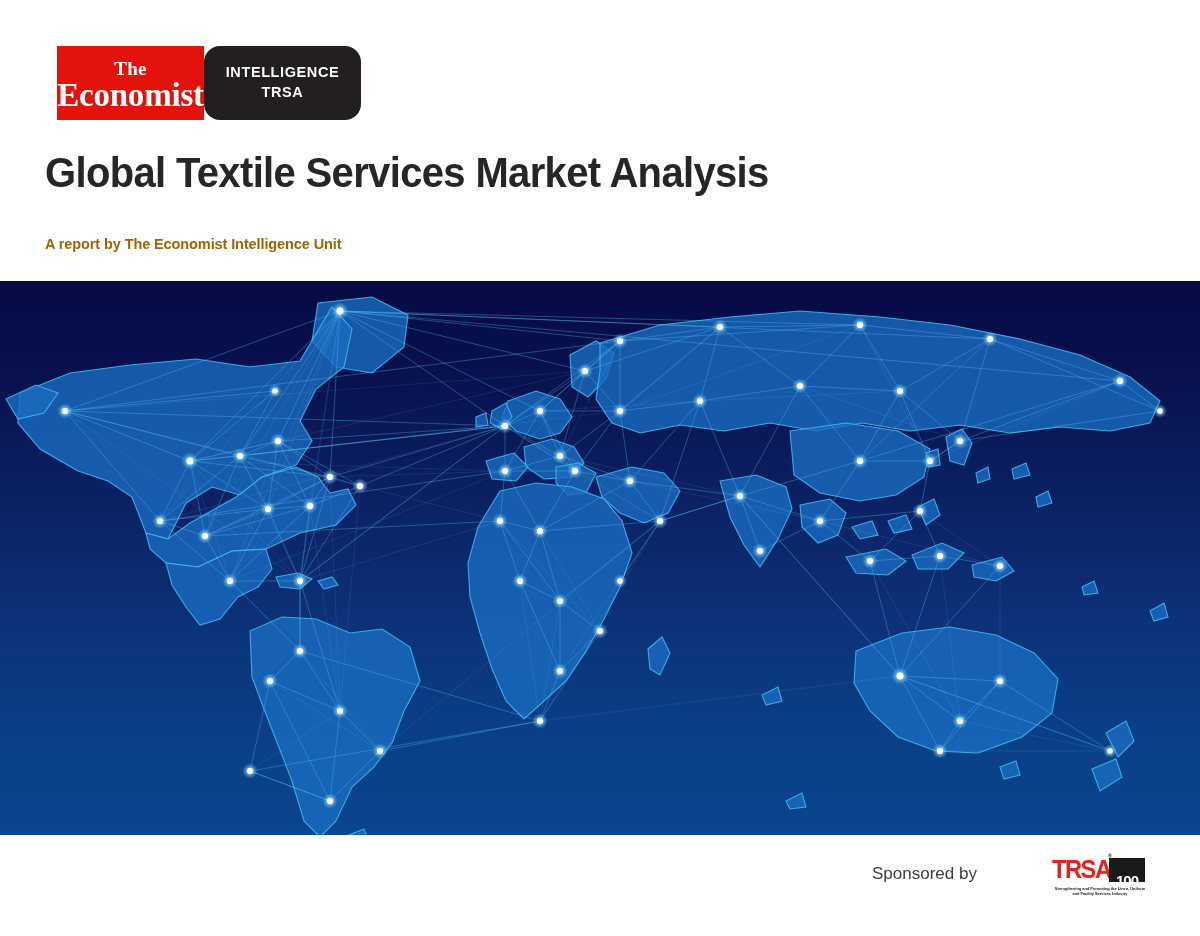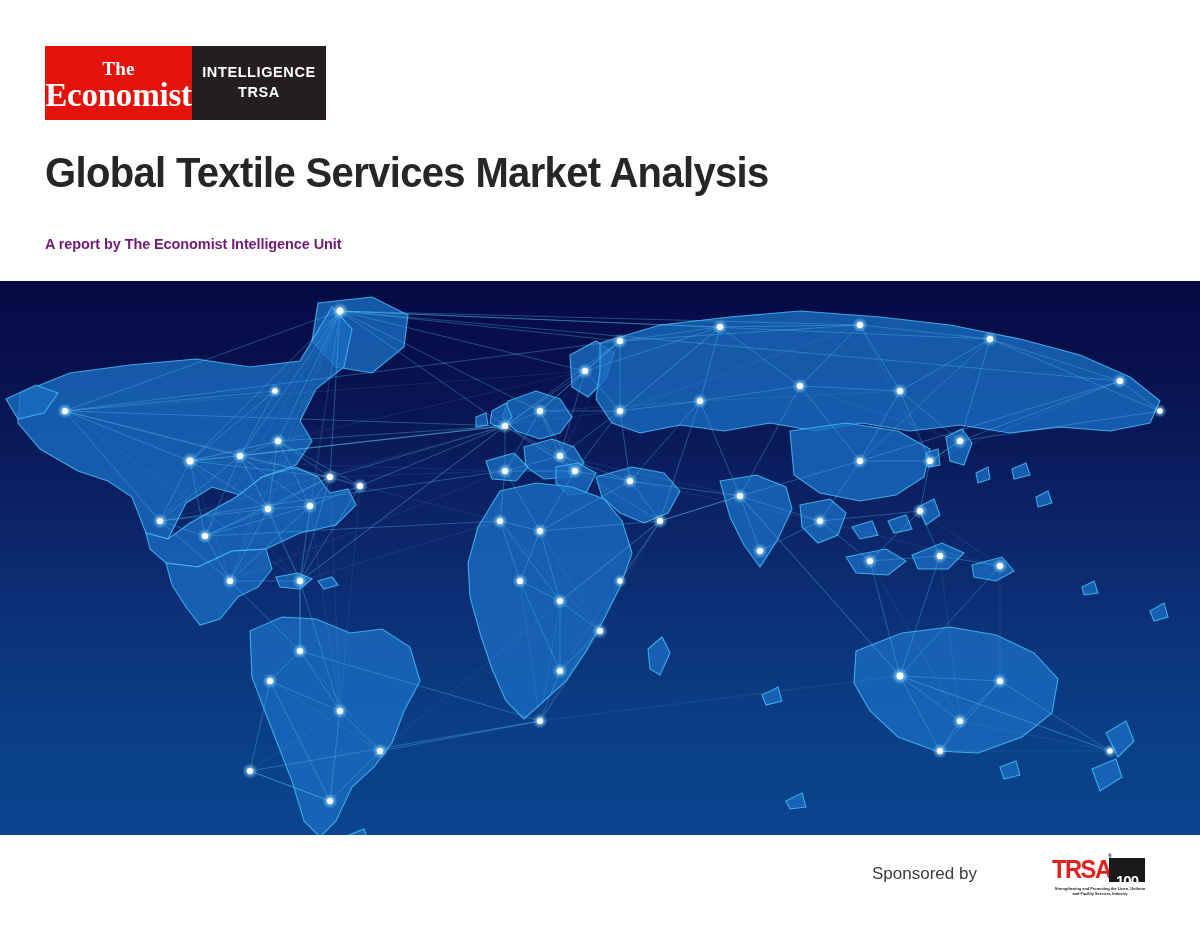--- a/index.html
+++ b/index.html
@@ -39,20 +39,21 @@
     display: flex;
     align-items: stretch;
   }
   .logo-red {
     background: #e3120b;
     width: 147px;
     display: flex;
     align-items: center;
     justify-content: center;
     padding: 0;
+    margin-left: 12px;
   }
   .logo-red-inner {
     text-align: center;
     color: #ffffff;
     font-family: "Liberation Serif", serif;
     font-weight: bold;
     line-height: 1.0;
     padding-top: 4px;
   }
   .logo-the {
@@ -61,24 +62,25 @@
     letter-spacing: 0.3px;
   }
   .logo-econ {
     display: block;
     font-size: 33px;
     letter-spacing: -0.2px;
     margin-top: 1px;
   }
   .logo-black {
     background: #231f20;
-    width: 134px;
+    width: 157px;
     display: flex;
     align-items: center;
     justify-content: center;
+    border-radius: 16px;
   }
   .logo-black-inner {
     text-align: center;
     color: #ffffff;
     font-family: "Liberation Sans", sans-serif;
     font-weight: bold;
     font-size: 14.5px;
     line-height: 1.35;
     letter-spacing: 0.6px;
   }
@@ -96,21 +98,21 @@
     transform-origin: left center;
     white-space: nowrap;
   }
 
   .subtitle {
     position: absolute;
     left: 45px;
     top: 236px;
     font-size: 14.5px;
     font-weight: bold;
-    color: #701a75;
+    color: #a16207;
     letter-spacing: -0.1px;
     white-space: nowrap;
   }
 
   
   .map-band {
     position: absolute;
     left: 0;
     top: 281px;
     width: 1200px;

